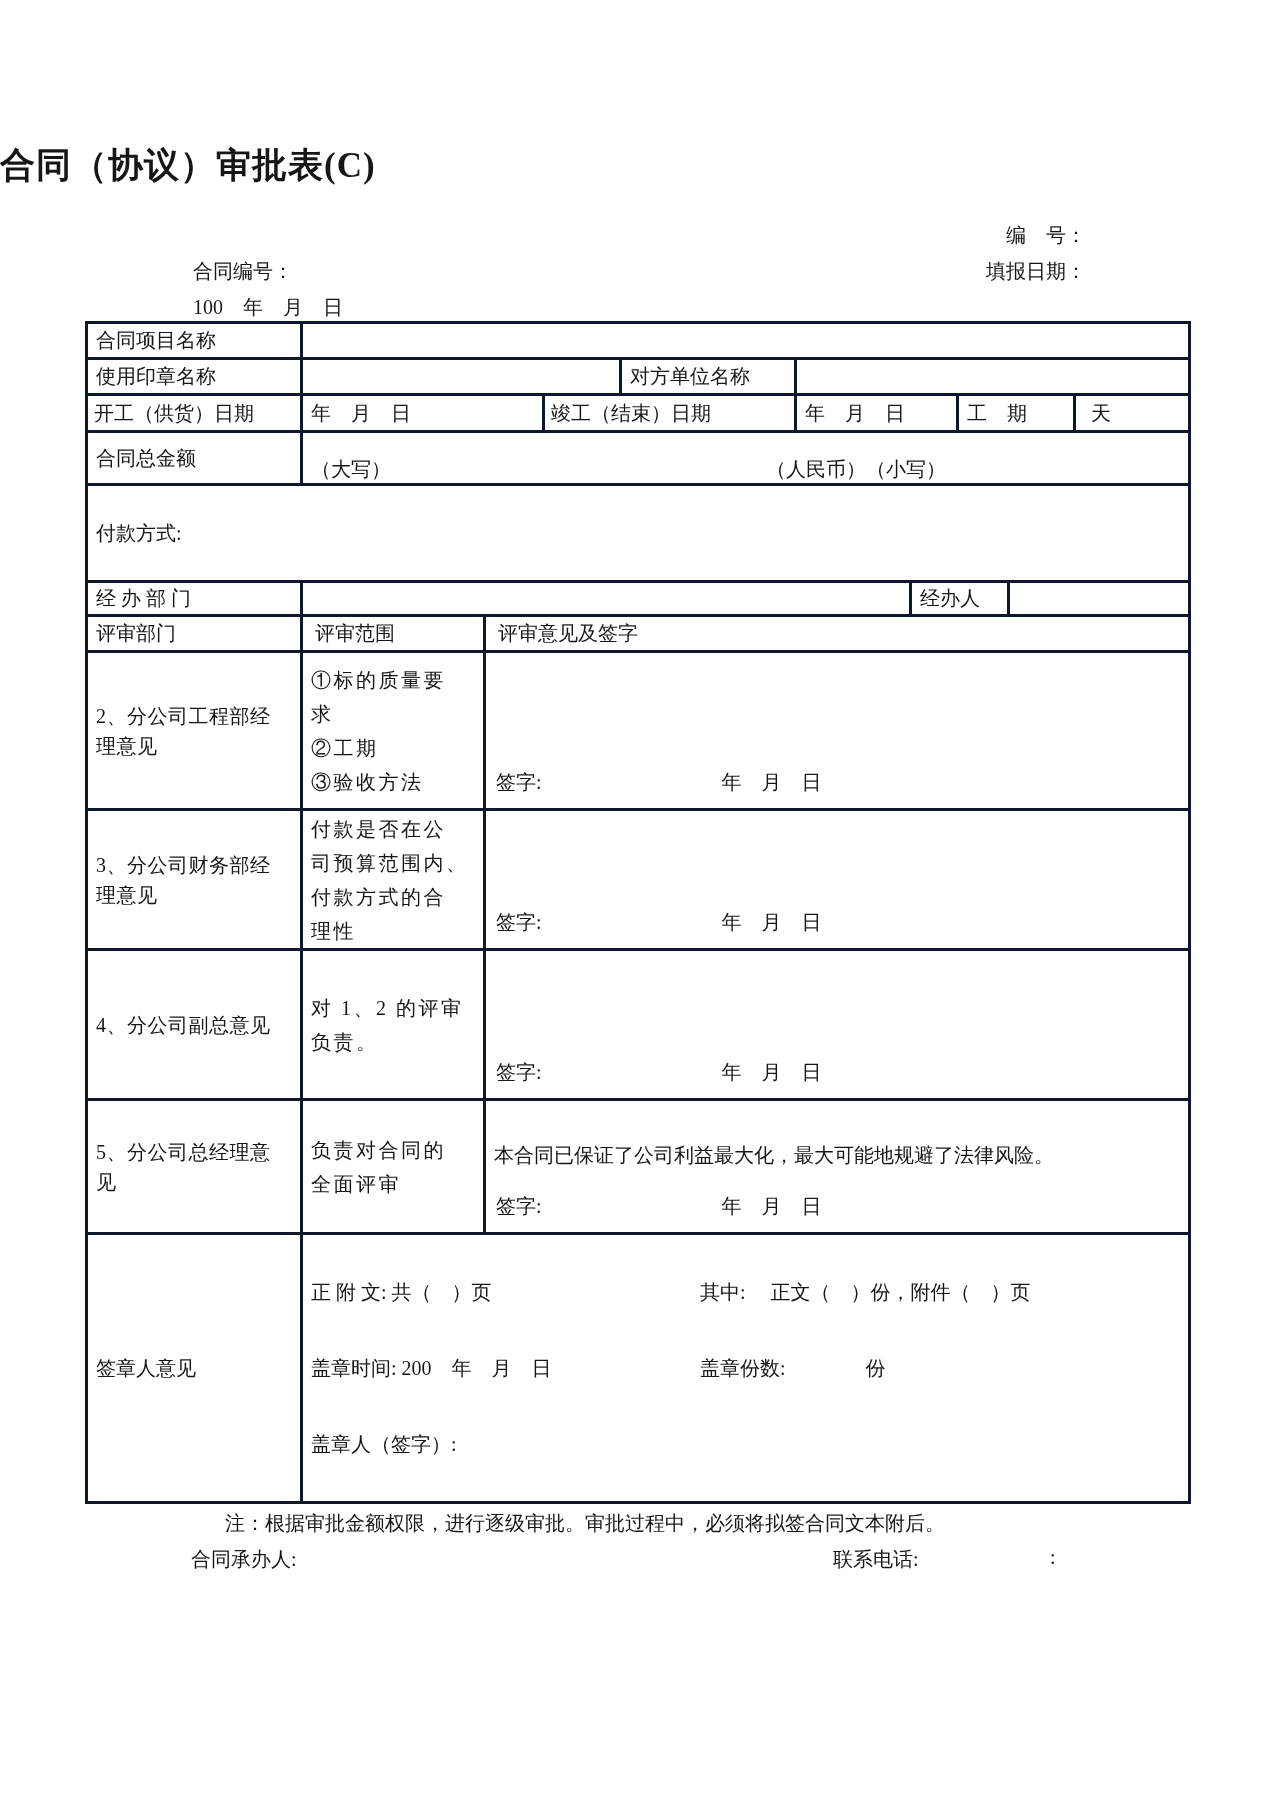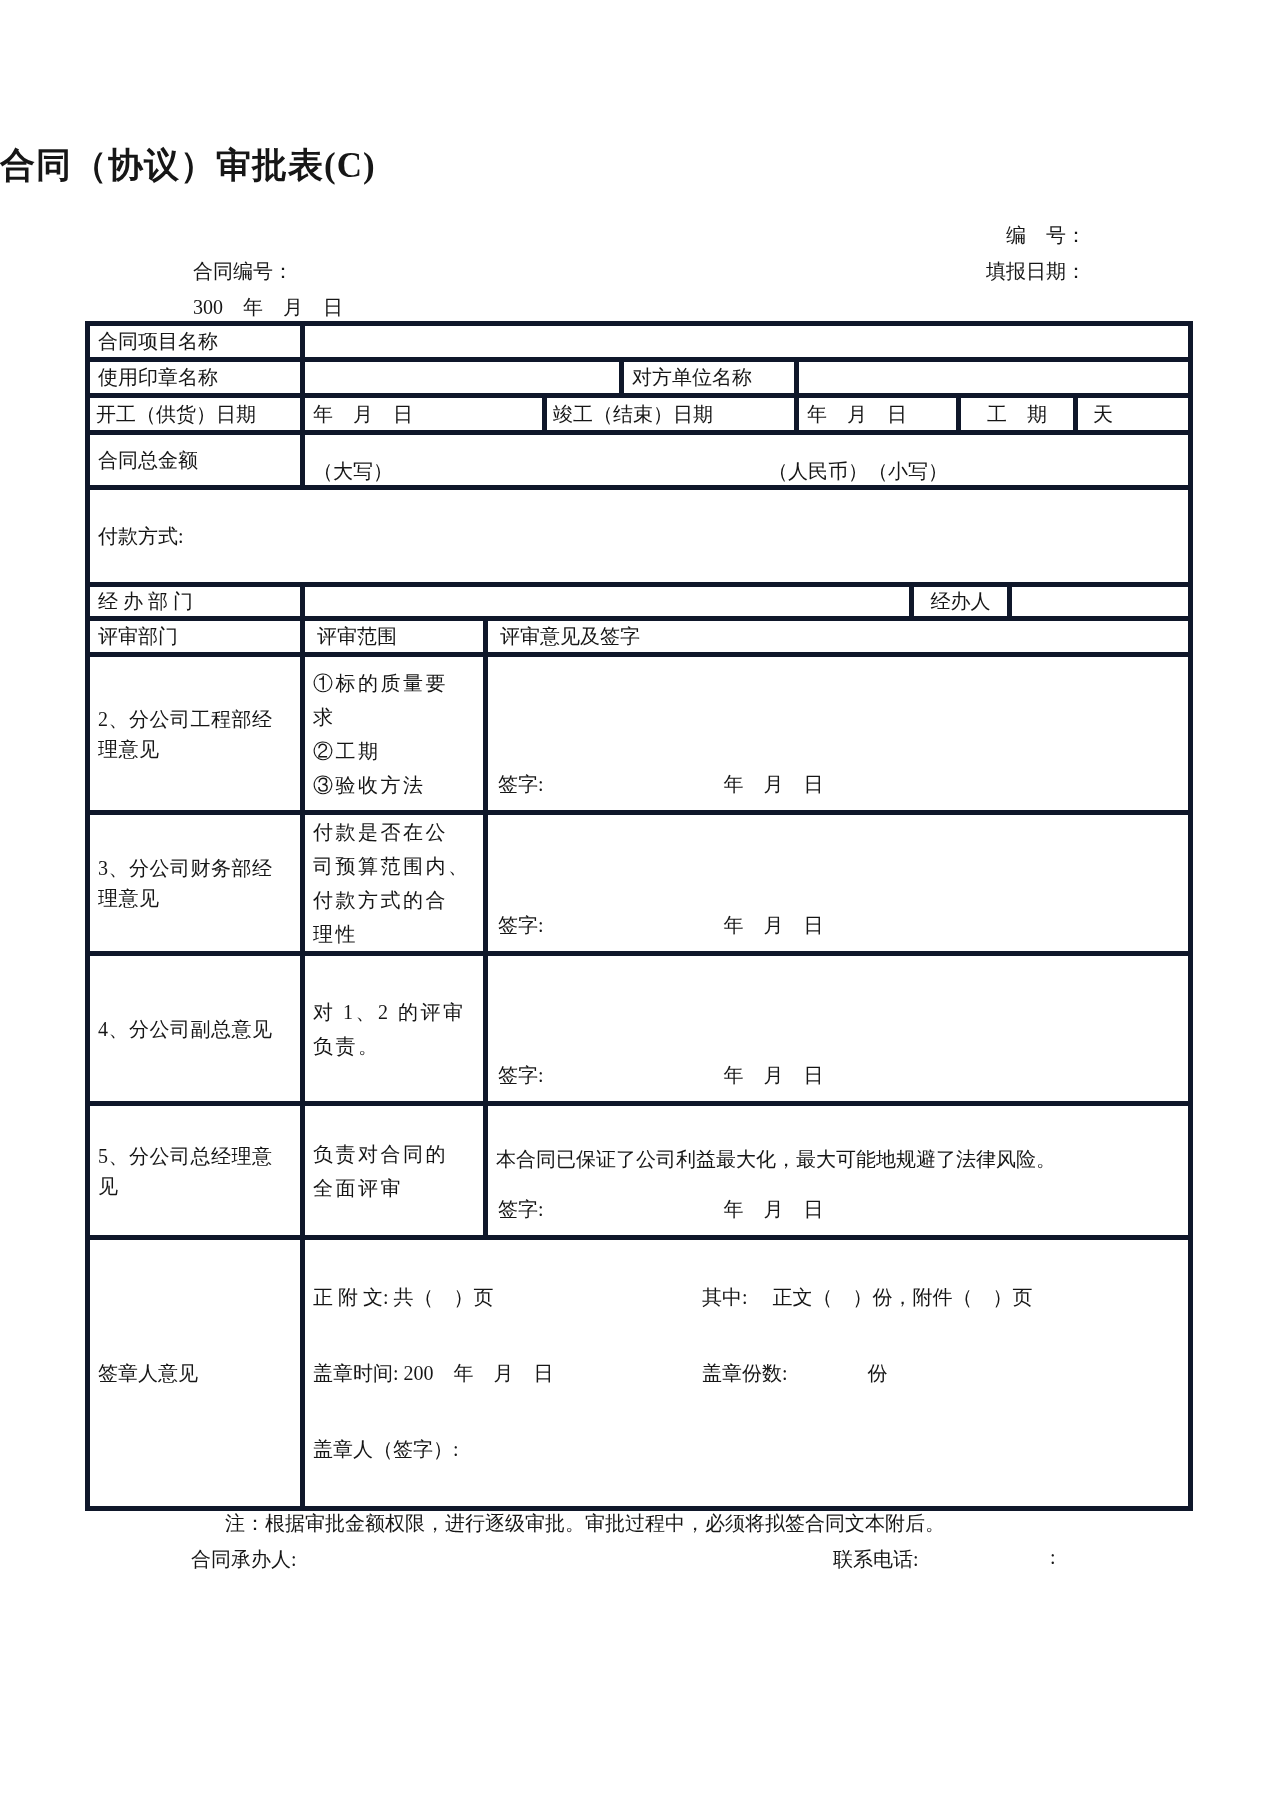--- a/index.html
+++ b/index.html
@@ -19,37 +19,37 @@
   .serial{top:222px;right:194px;}
   .contract-no{top:258px;left:193px;}
   .fill-date{top:258px;right:194px;}
   .date-line{top:294px;left:193px;}
 
   table.approval{
     position:absolute;top:321px;left:85px;
     width:1103px;border-collapse:collapse;table-layout:fixed;
   }
   table.approval td{
-    border:5px solid #0f172a;
+    border:3px solid #0f172a;
     font-size:20px;
     padding:0 8px;
     vertical-align:middle;
     overflow:hidden;
     white-space:pre-line;
   }
   tr.r1{height:36px;} tr.r2{height:36px;} tr.r3{height:37px;} tr.r4{height:36px;}
   tr.r5{height:97px;} tr.r6{height:34px;} tr.r7{height:36px;}
   tr.r8{height:157px;} tr.r9{height:158px;} tr.r10{height:140px;}
   tr.r11{height:150px;} tr.r12{height:134px;} tr.r13{height:125px;}
 
   td.label{padding-left:9px;}
   td.pay-cell{vertical-align:top;padding:8px 10px;}
   td.amount-cell{padding-left:16px;border-radius:7px;}
   .amount-lower{margin-left:375px;}
-  td.center{text-align:center;padding:0 4px;}
+  td.center{text-align:left;padding:0 4px;}
   td.dept-cell{line-height:30px;letter-spacing:0.5px;padding:0 12px 0 10px;}
   td.scope-cell{line-height:34px;letter-spacing:2.5px;padding:0 12px;}
   td.comment-cell{position:relative;vertical-align:top;padding:6px 10px 0 10px;}
   .sign-line{position:absolute;left:10px;bottom:12px;white-space:pre;}
   .sign-date{margin-left:180px;}
   td.signer-cell{vertical-align:top;padding:5px 10px 0 16px;line-height:38px;margin-left:28px;}
   .sl-left{display:inline-block;width:389px;white-space:pre;}
   .sl-right{white-space:pre;}
 
   .foot{position:absolute;font-size:20px;white-space:pre;}
@@ -61,21 +61,21 @@
 </head>
 <body>
 
 <div class="page">
 
   <div class="title">合同（协议）审批表(C)</div>
 
   <div class="hdr serial">编　号：</div>
   <div class="hdr contract-no">合同编号：</div>
   <div class="hdr fill-date">填报日期：</div>
-  <div class="hdr date-line">300　年　月　日</div>
+  <div class="hdr date-line">100　年　月　日</div>
 
   <table class="approval">
     <colgroup>
       <col style="width:215px">
         <col style="width:183px">
         <col style="width:59px">
       <col style="width:77px">
         <col style="width:121px">
         <col style="width:54px">
       <col style="width:115px">

